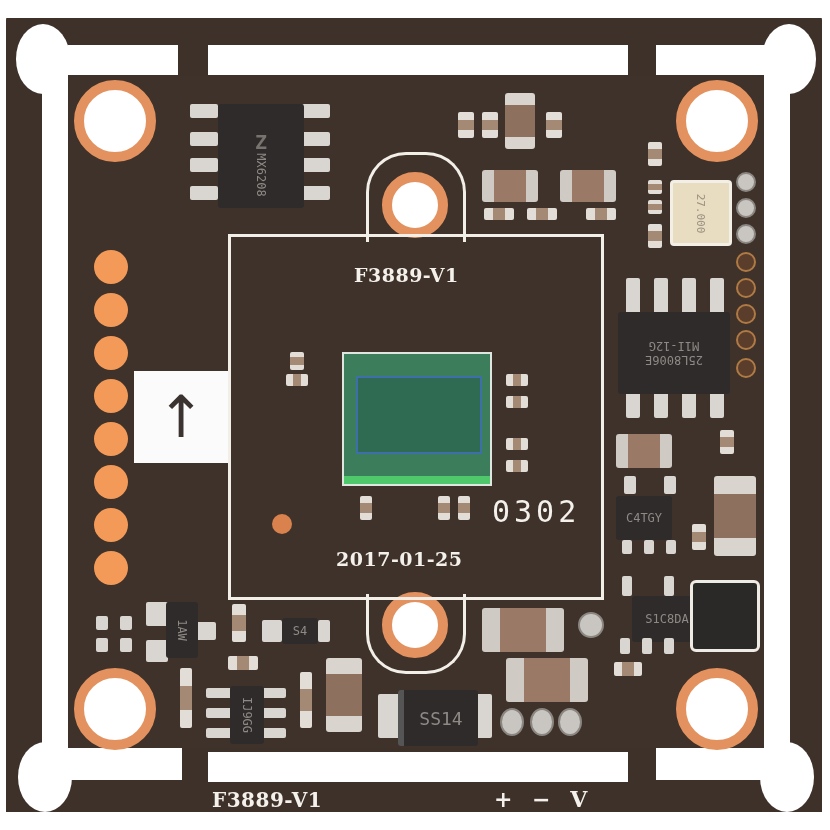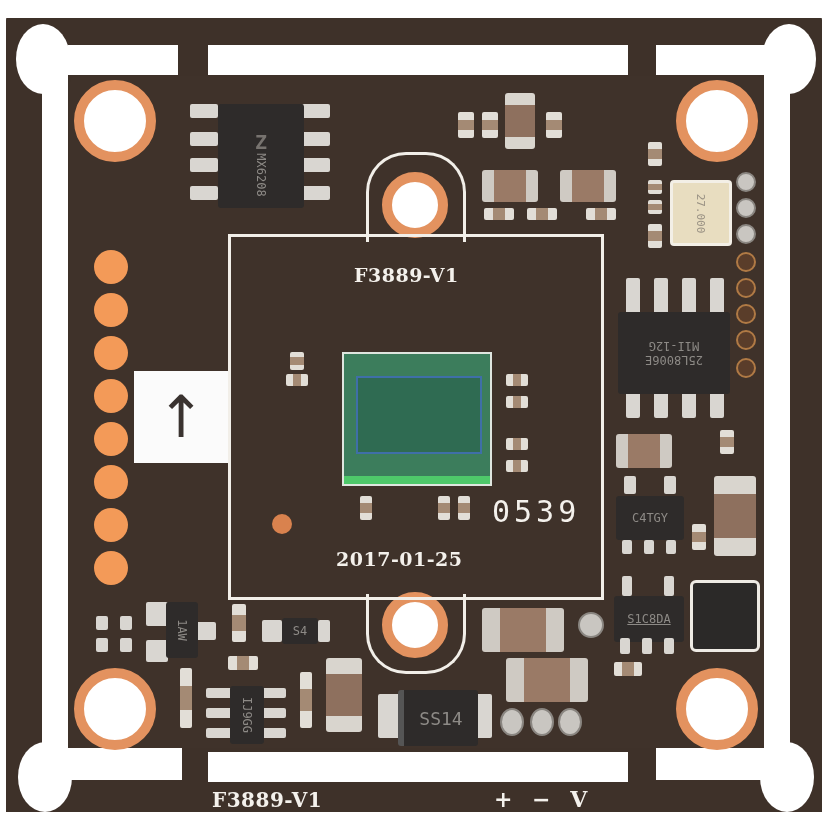--- a/index.html
+++ b/index.html
@@ -66,21 +66,21 @@
 <div class="abs resv" style="left:290px;top:352px;width:14px;height:18px;"></div>
 <div class="abs res" style="left:286px;top:374px;width:22px;height:12px;"></div>
 <div class="abs res" style="left:506px;top:374px;width:22px;height:12px;"></div>
 <div class="abs res" style="left:506px;top:396px;width:22px;height:12px;"></div>
 <div class="abs res" style="left:506px;top:438px;width:22px;height:12px;"></div>
 <div class="abs res" style="left:506px;top:460px;width:22px;height:12px;"></div>
 <div class="abs resv" style="left:360px;top:496px;width:12px;height:24px;"></div>
 <div class="abs resv" style="left:438px;top:496px;width:12px;height:24px;"></div>
 <div class="abs resv" style="left:458px;top:496px;width:12px;height:24px;"></div>
 <div class="abs" style="left:272px;top:514px;width:20px;height:20px;border-radius:50%;background:#d9824e;"></div>
-<div class="abs silk" style="left:492px;top:494px;font-size:30px;font-family:'DejaVu Sans Mono',monospace;font-weight:normal;letter-spacing:4px;">0539</div>
+<div class="abs silk" style="left:492px;top:494px;font-size:30px;font-family:'DejaVu Sans Mono',monospace;font-weight:normal;letter-spacing:4px;">0302</div>
 <div class="abs silk" style="left:336px;top:548px;font-size:19px;">2017-01-25</div>
 
 <div class="abs pad" style="left:94px;top:250px;"></div>
 <div class="abs pad" style="left:94px;top:293px;"></div>
 <div class="abs pad" style="left:94px;top:336px;"></div>
 <div class="abs pad" style="left:94px;top:379px;"></div>
 <div class="abs pad" style="left:94px;top:422px;"></div>
 <div class="abs pad" style="left:94px;top:465px;"></div>
 <div class="abs pad" style="left:94px;top:508px;"></div>
 <div class="abs pad" style="left:94px;top:551px;"></div>
@@ -137,32 +137,32 @@
 <div class="abs pin" style="left:710px;top:392px;width:14px;height:26px;"></div>
 <div class="abs chip" style="left:618px;top:312px;width:112px;height:82px;flex-direction:column;transform:rotate(180deg);">
   <span>25L8006E</span>
   <span>M1I-12G</span>
 </div>
 
 <div class="abs cap" style="left:616px;top:434px;width:56px;height:34px;"></div>
 <div class="abs resv" style="left:720px;top:430px;width:14px;height:24px;"></div>
 <div class="abs pin" style="left:624px;top:476px;width:12px;height:18px;"></div>
 <div class="abs pin" style="left:664px;top:476px;width:12px;height:18px;"></div>
-<div class="abs chip" style="left:616px;top:496px;width:68px;height:44px;">
+<div class="abs chip" style="left:616px;top:496px;width:56px;height:44px;">
     <span>C4TGY</span>
   </div>
 <div class="abs pin" style="left:622px;top:540px;width:10px;height:14px;"></div>
 <div class="abs pin" style="left:644px;top:540px;width:10px;height:14px;"></div>
 <div class="abs pin" style="left:666px;top:540px;width:10px;height:14px;"></div>
 <div class="abs resv" style="left:692px;top:524px;width:14px;height:26px;"></div>
 <div class="abs capv" style="left:714px;top:476px;width:42px;height:80px;"></div>
 
 <div class="abs pin" style="left:622px;top:576px;width:10px;height:20px;"></div>
 <div class="abs pin" style="left:664px;top:576px;width:10px;height:20px;"></div>
-<div class="abs chip" style="left:614px;top:596px;width:70px;height:46px;text-decoration:underline;">
+<div class="abs chip" style="left:632px;top:596px;width:70px;height:46px;">
     <span>S1C8DA</span>
   </div>
 <div class="abs pin" style="left:620px;top:638px;width:10px;height:16px;"></div>
 <div class="abs pin" style="left:642px;top:638px;width:10px;height:16px;"></div>
 <div class="abs pin" style="left:664px;top:638px;width:10px;height:16px;"></div>
 <div class="abs" style="left:690px;top:580px;width:70px;height:72px;background:#2b2928;border:3px solid #eeeae4;border-radius:6px;box-sizing:border-box;"></div>
 <div class="abs res" style="left:614px;top:662px;width:28px;height:14px;"></div>
 
 <div class="abs cap" style="left:482px;top:608px;width:82px;height:44px;"></div>
 <div class="abs cap" style="left:506px;top:658px;width:82px;height:44px;"></div>

